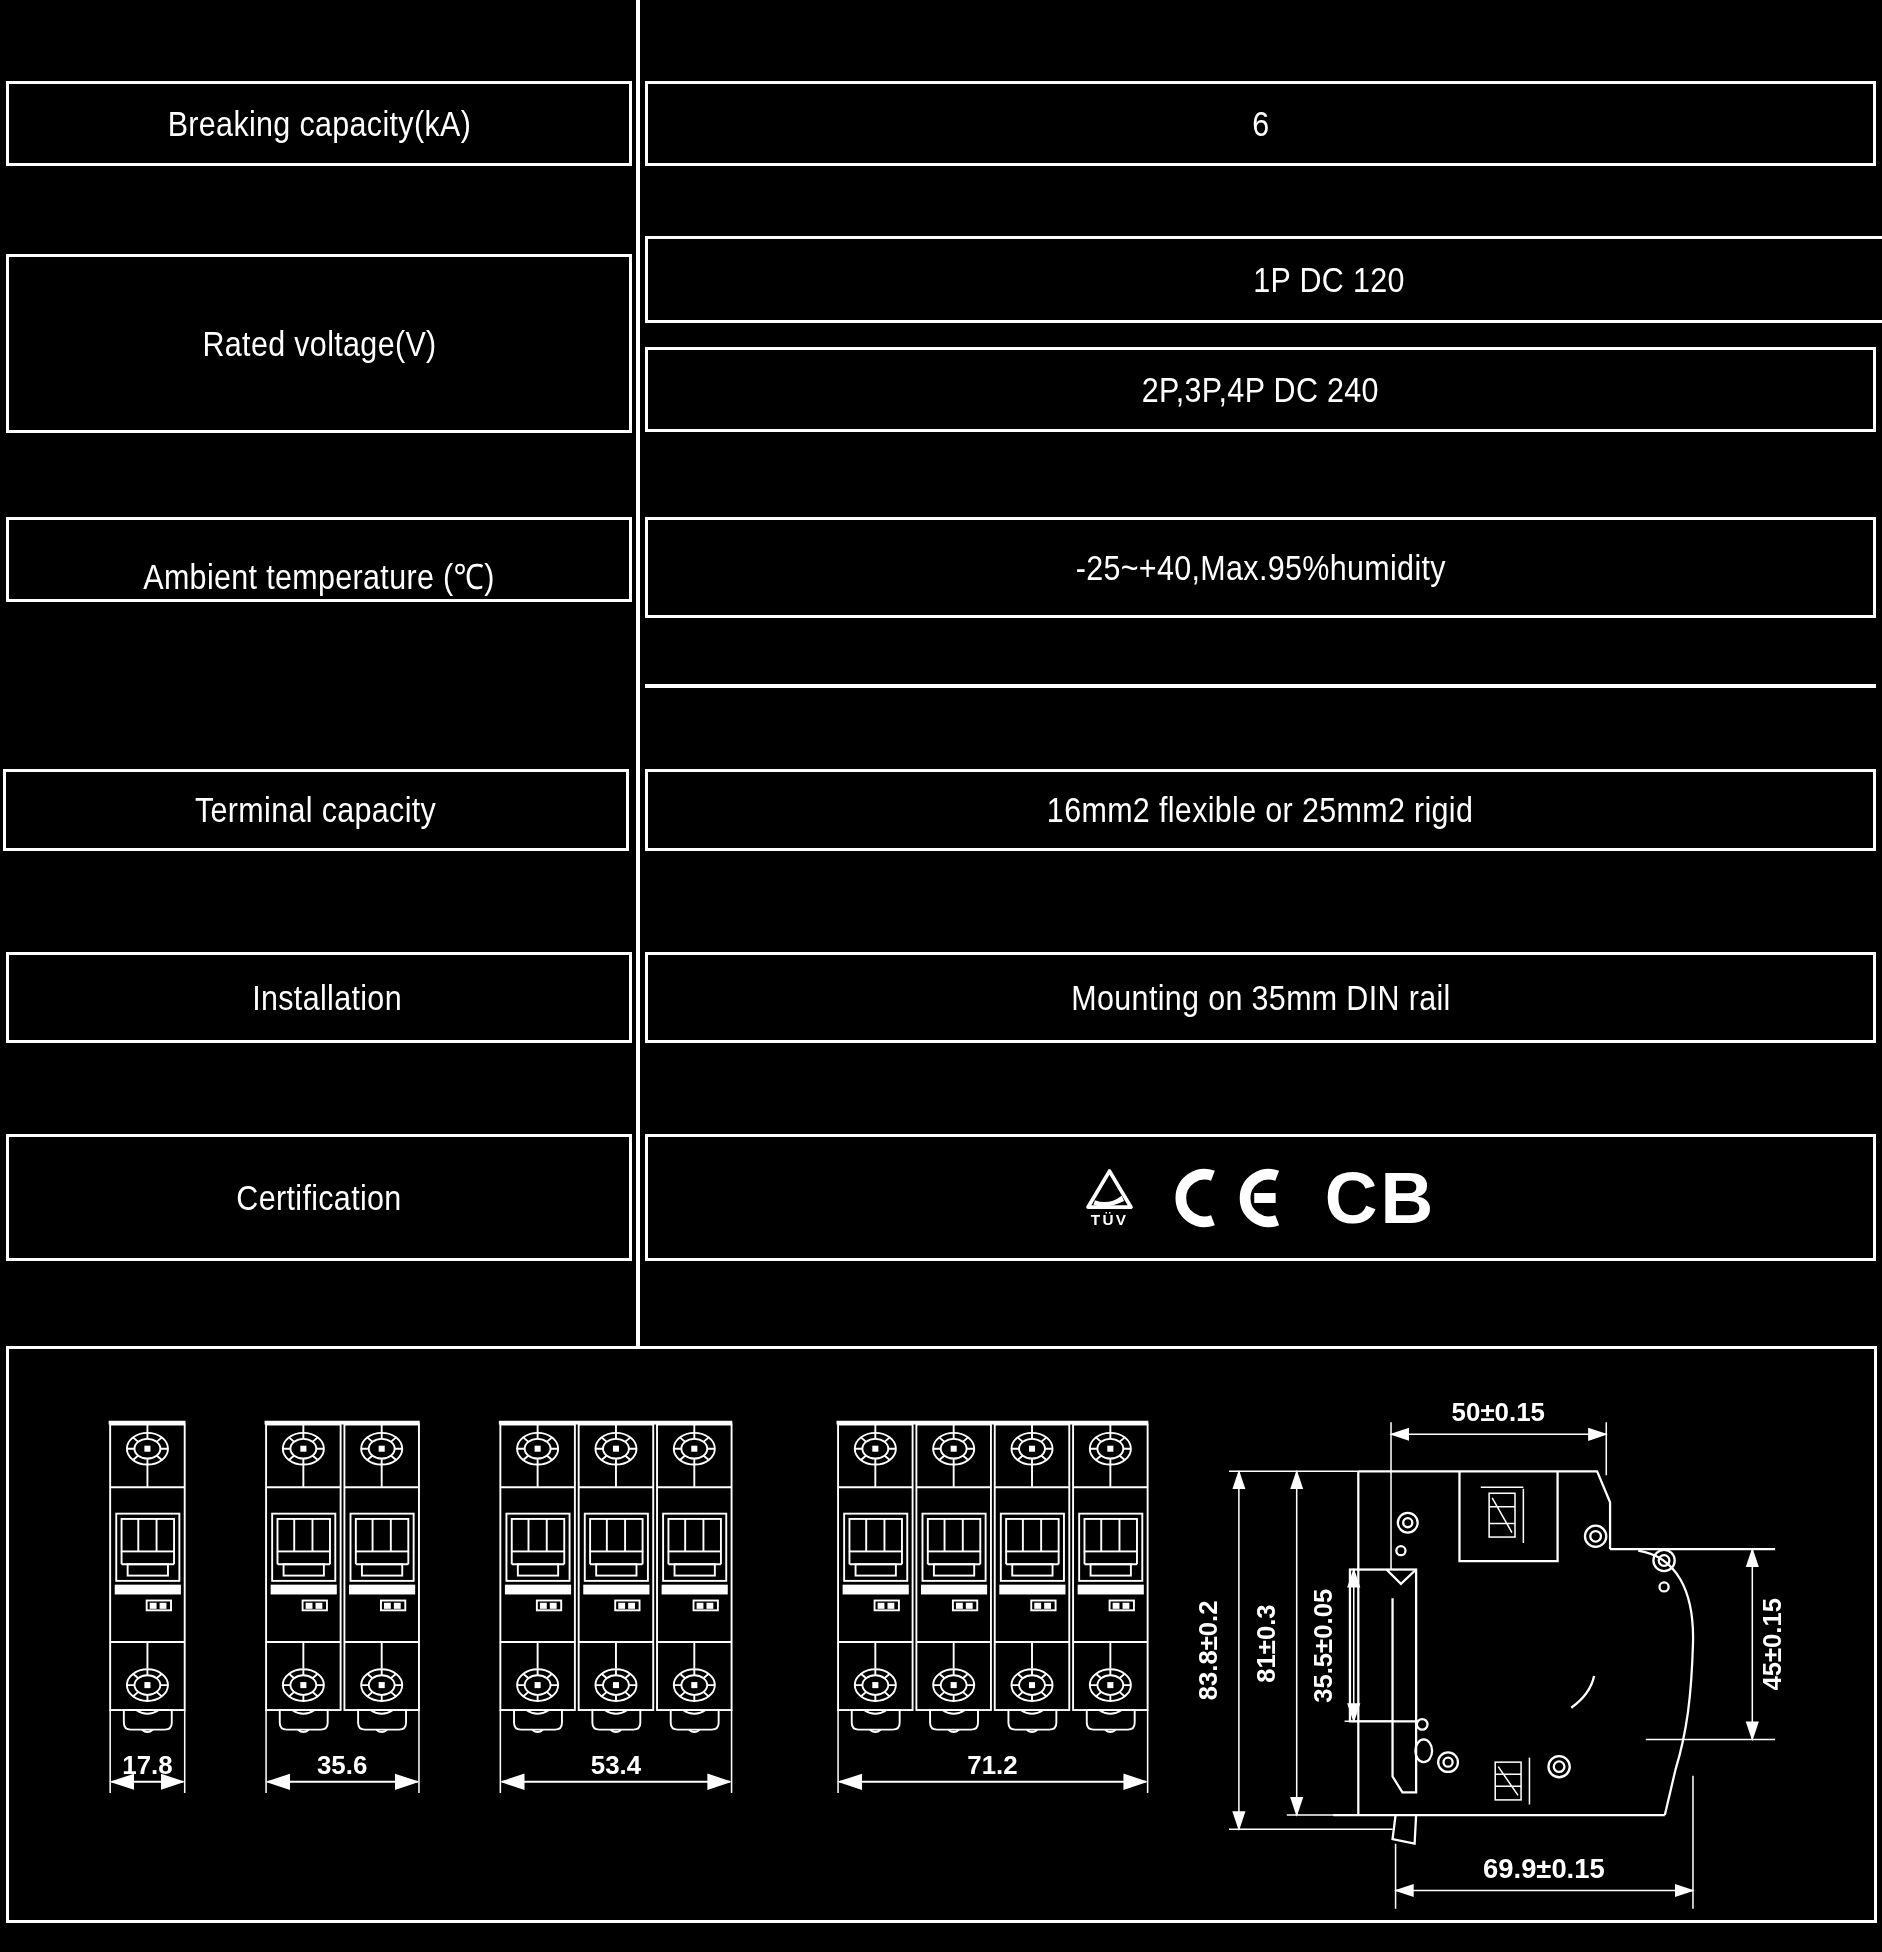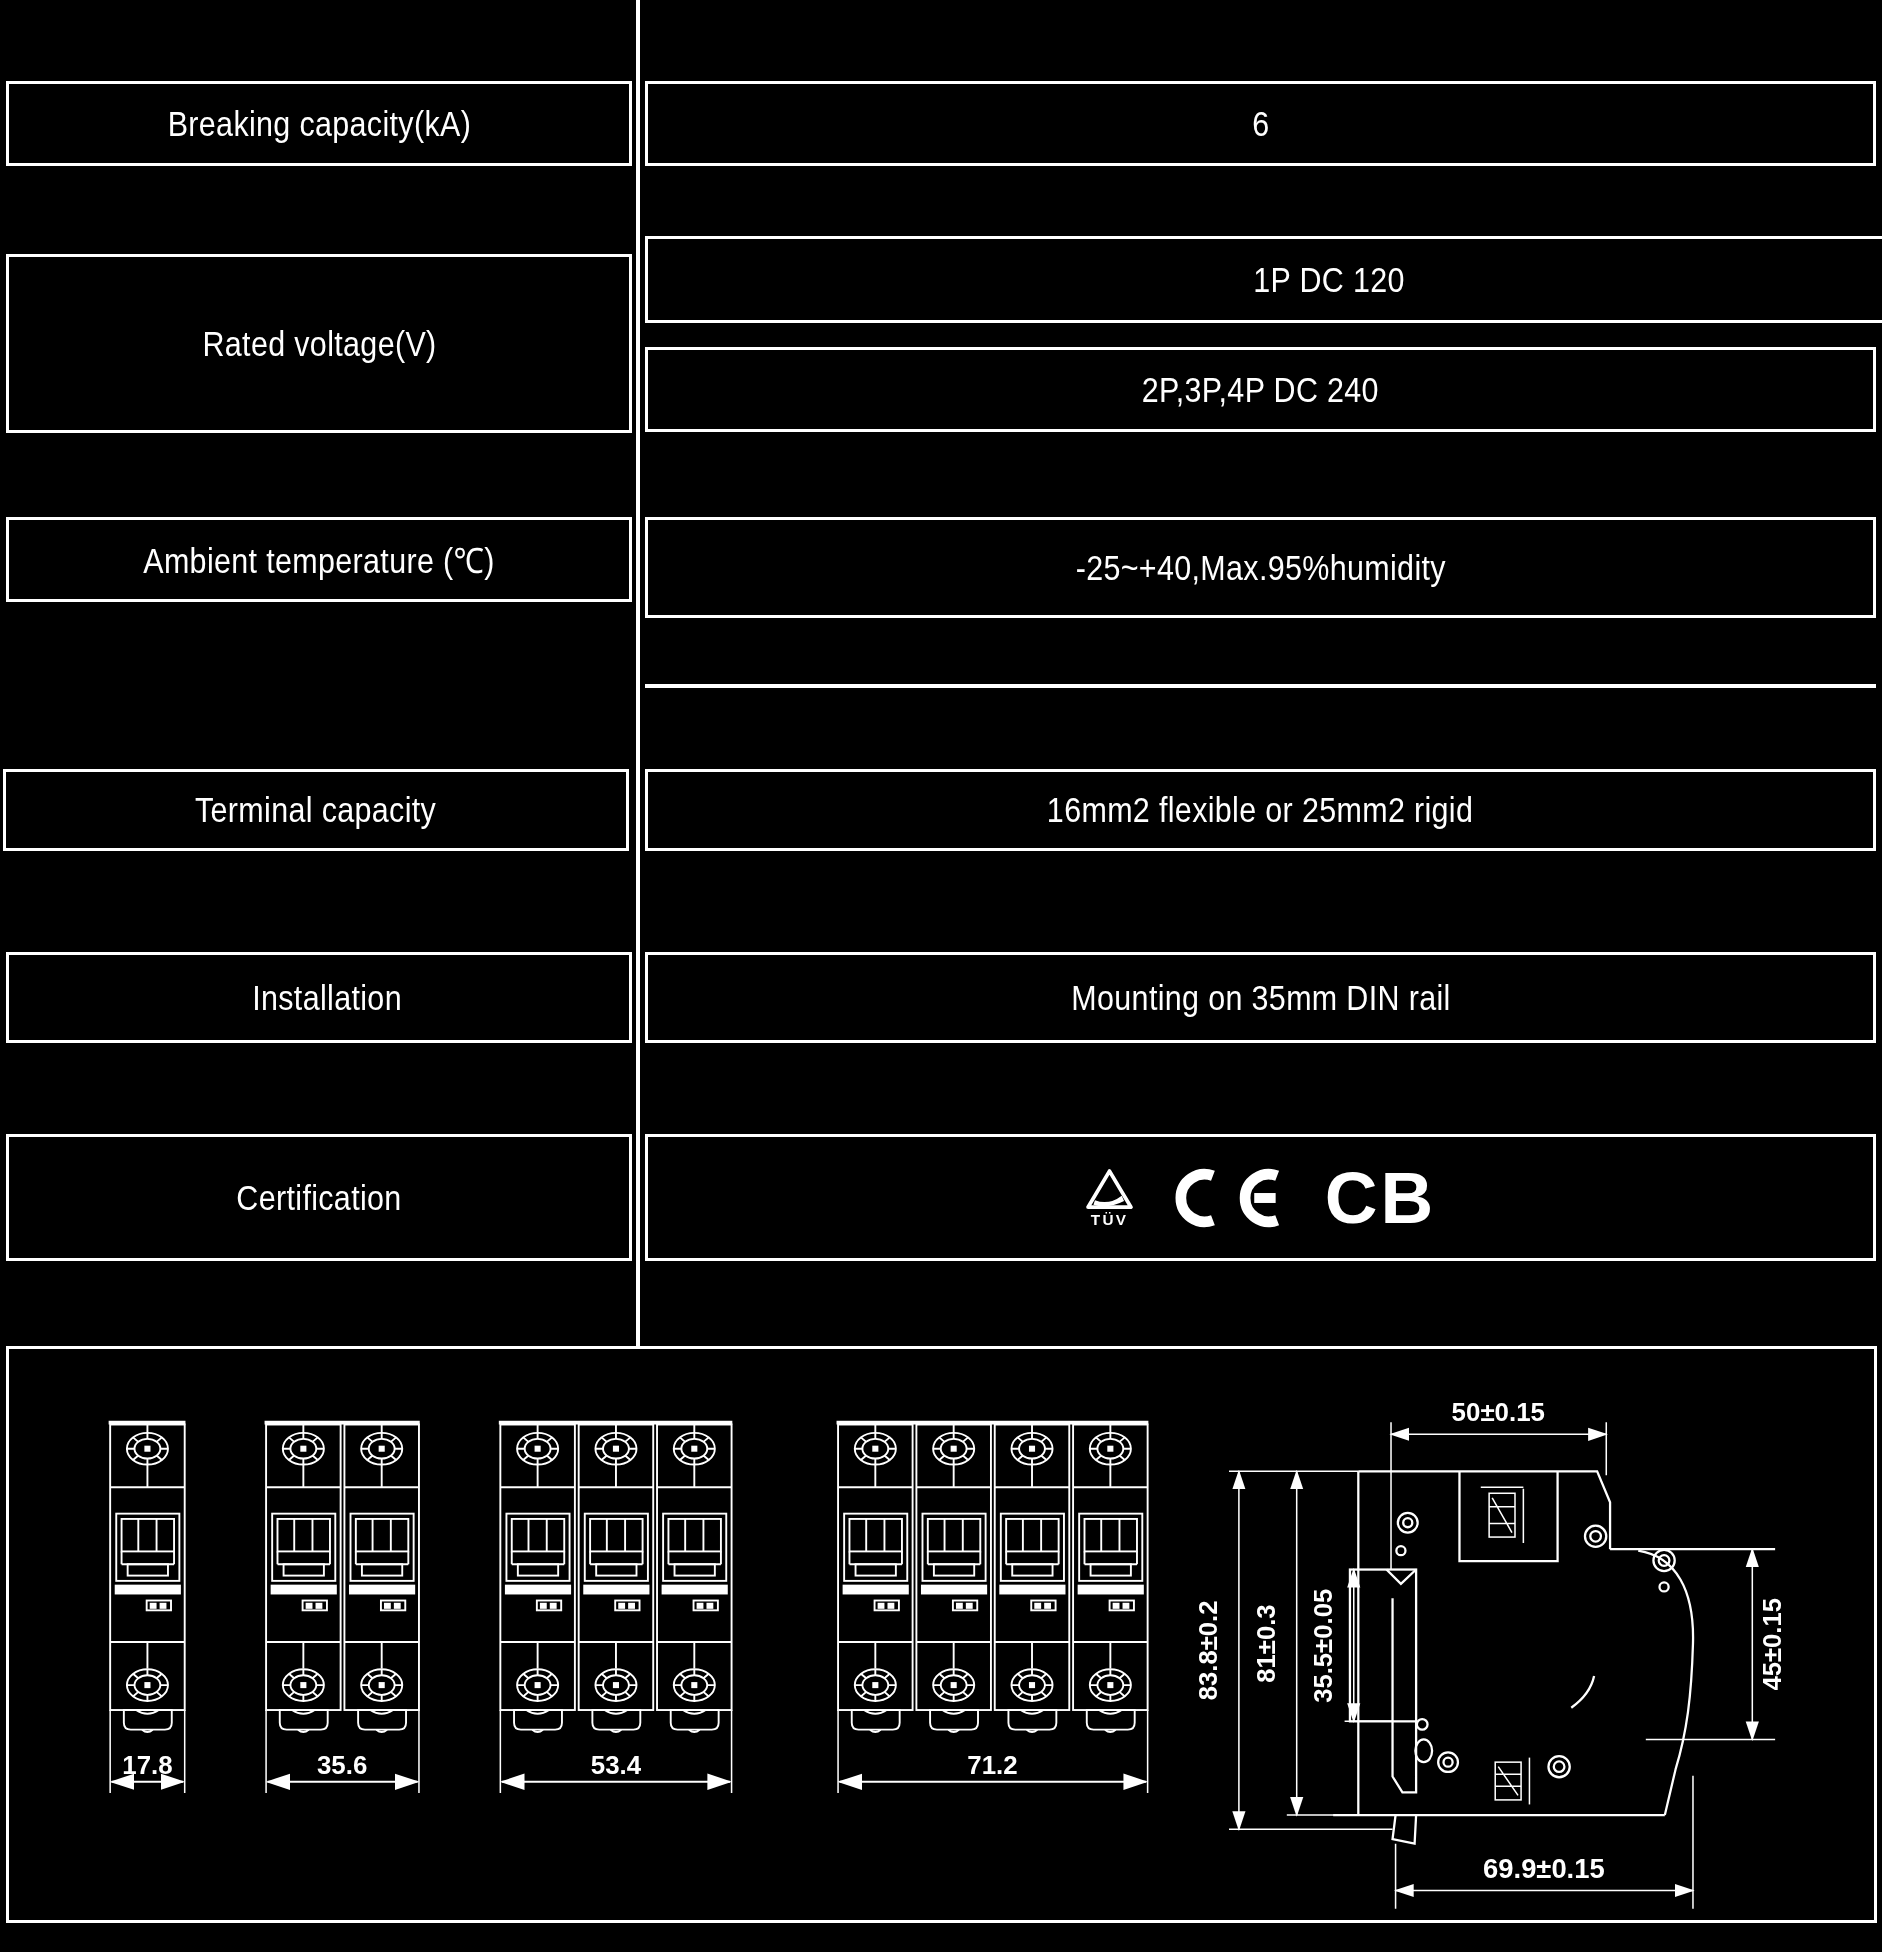--- a/index.html
+++ b/index.html
@@ -35,21 +35,21 @@
   <div class="cell" style="left:6.1px;top:254px;width:626px;height:179px;">
     <span class="txt">Rated voltage(V)</span>
   </div>
   <div class="cell" style="left:645px;top:236px;width:1368px;height:87px;">
     <span class="txt">1P DC 120</span>
   </div>
   <div class="cell" style="left:645px;top:347px;width:1231px;height:85px;">
     <span class="txt">2P,3P,4P DC 240</span>
   </div>
 
-  <div class="cell" style="left:6.1px;top:517px;width:626px;height:85px;">
+  <div class="cell" style="left:6.1px;top:517px;width:626px;height:85px;align-items:flex-end;">
     <span class="txt">Ambient temperature (℃)</span>
   </div>
   <div class="cell" style="left:645px;top:517px;width:1231px;height:101px;">
     <span class="txt">-25~+40,Max.95%humidity</span>
   </div>
 
   <div class="hline" style="left:645px;top:684px;width:1231px;height:3.8px;"></div>
 
   <div class="cell" style="left:3px;top:769px;width:626px;height:82px;">
     <span class="txt">Terminal capacity</span>

